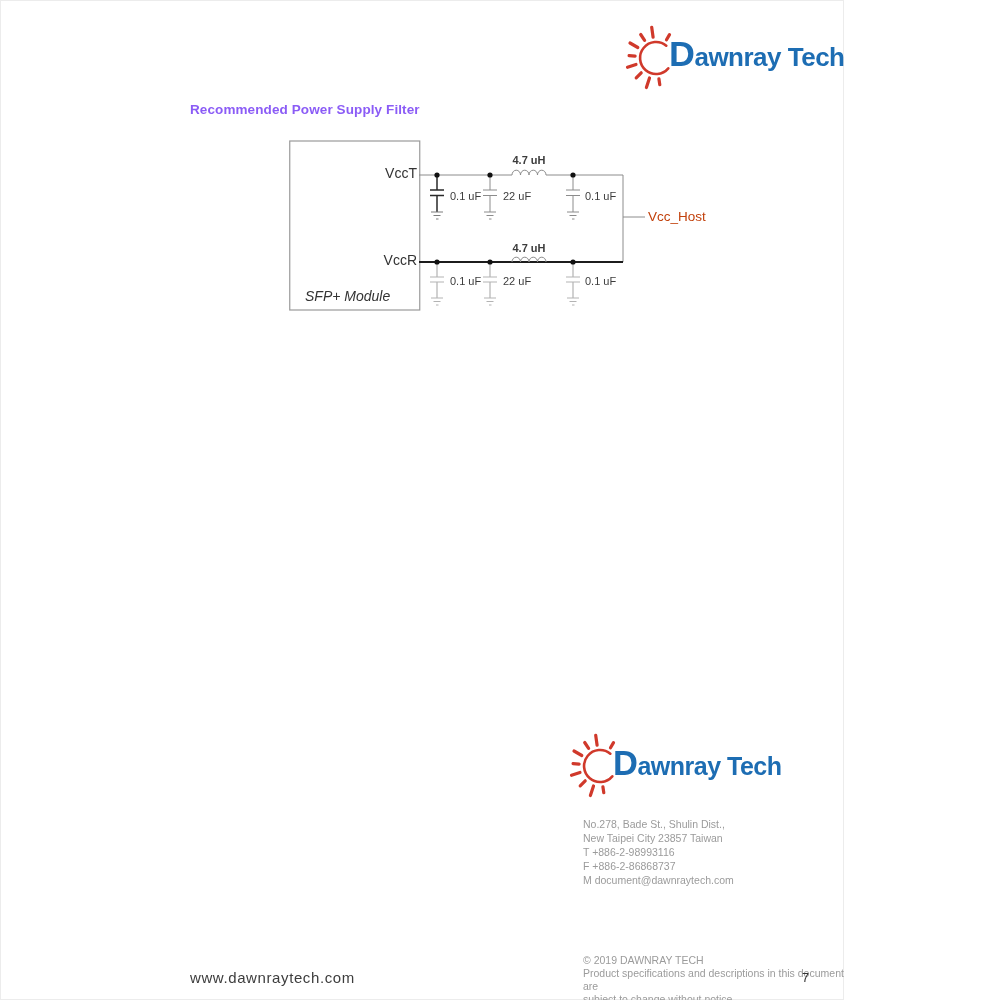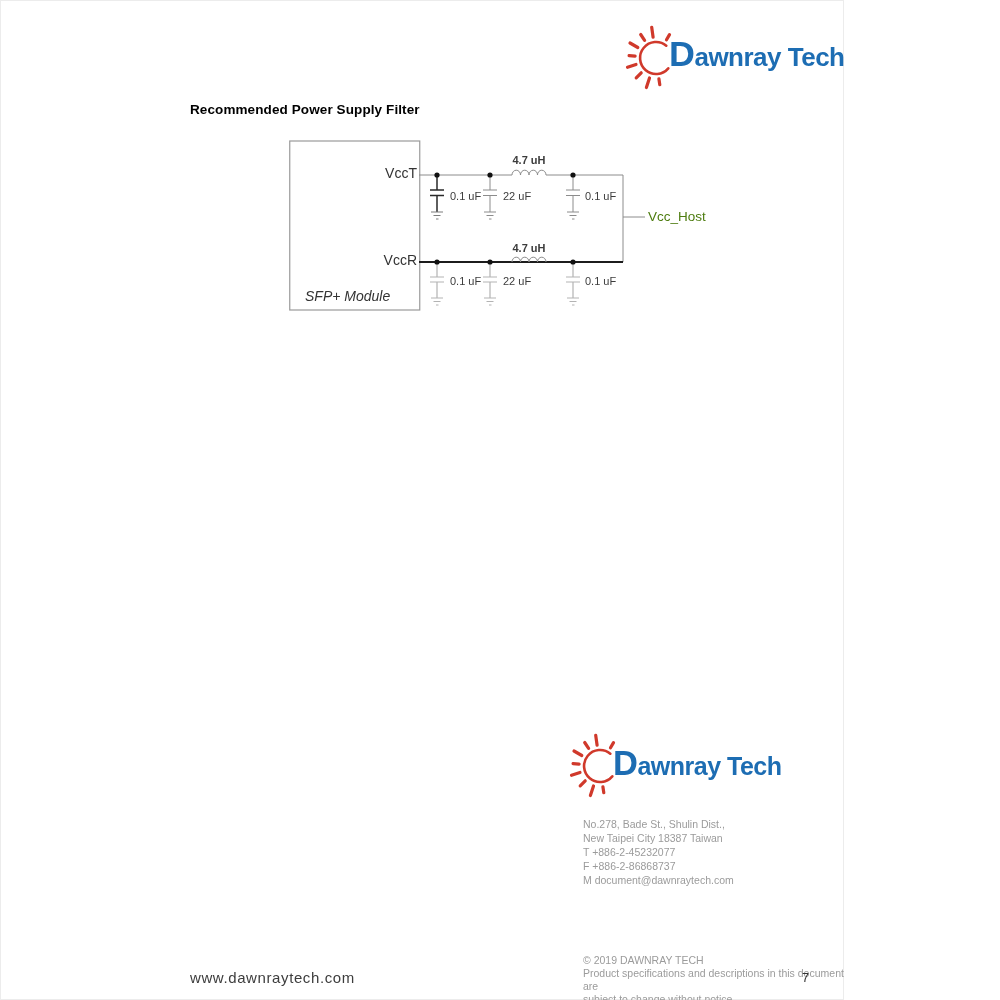--- a/index.html
+++ b/index.html
@@ -24,35 +24,35 @@
     margin-left:-17px;
     white-space:nowrap;
   }
   .logo-top  .logo-text { font-size:26px; margin-top:18px; }
   .logo-bottom .logo-text { font-size:25px; margin-top:20px; }
   .logo-text::first-letter { font-size:1.38em; }
 
   
   .heading {
     position:absolute; left:190px; top:102px;
-    font-size:13.5px; font-weight:bold; color:#000000;
+    font-size:13.5px; font-weight:bold; color:#8b5cf6;
     letter-spacing:0.1px;
   }
 
   
   .circuit { position:absolute; left:289px; top:140px; width:470px; height:180px; }
   .circuit svg { position:absolute; left:0; top:0; }
   .clabel { position:absolute; white-space:nowrap; color:#3c3c3c; }
   .clabel.value { font-size:11px; line-height:13px; }
   .clabel.port  { font-size:14px; line-height:16px; color:#333; }
   .clabel.centered { transform:translateX(-50%);font-weight:bold; }
   .port-vcct   { right:342px; top:25px; text-align:center; }
   .port-vccr   { right:342px; top:112px; text-align:right; }
   .module-name { left:16px; top:148px; font-size:14.5px; color:#2b2b2b;font-style:italic; }
-  .out-label   { left:359px; top:69px; font-size:13.5px; color:#4d7c0f; }
+  .out-label   { left:359px; top:69px; font-size:13.5px; color:#c2410c; }
   .ind-top { left:240px; top:14px; }
   .ind-bot { left:240px; top:102px; }
   .capl-r1c1 { left:161px; top:50px; }
   .capl-r1c2 { left:214px; top:50px; }
   .capl-r1c3 { left:296px; top:50px; }
   .capl-r2c1 { left:161px; top:135px; }
   .capl-r2c2 { left:214px; top:135px; }
   .capl-r2c3 { left:296px; top:135px; }
 
   
@@ -174,22 +174,22 @@
           <line x1="27.5" y1="62.0" x2="24.4" y2="71.5"></line>
           <line x1="36.9" y1="62.8" x2="37.8" y2="68.7"></line>
         </g>
       </g>
     </svg>
     <span class="logo-text">Dawnray Tech</span>
   </div>
 
   <div class="contact">
     <div>No.278, Bade St., Shulin Dist.,</div>
-    <div>New Taipei City 18387 Taiwan</div>
-    <div>T +886-2-45232077</div>
+    <div>New Taipei City 23857 Taiwan</div>
+    <div>T +886-2-98993116</div>
     <div>F +886-2-86868737</div>
     <div>M document@dawnraytech.com</div>
   </div>
 
   <div class="legal">
     <div>© 2019 DAWNRAY TECH</div>
     <div>Product specifications and descriptions in this document are</div>
     <div>subject to change without notice.</div>
   </div>
 

